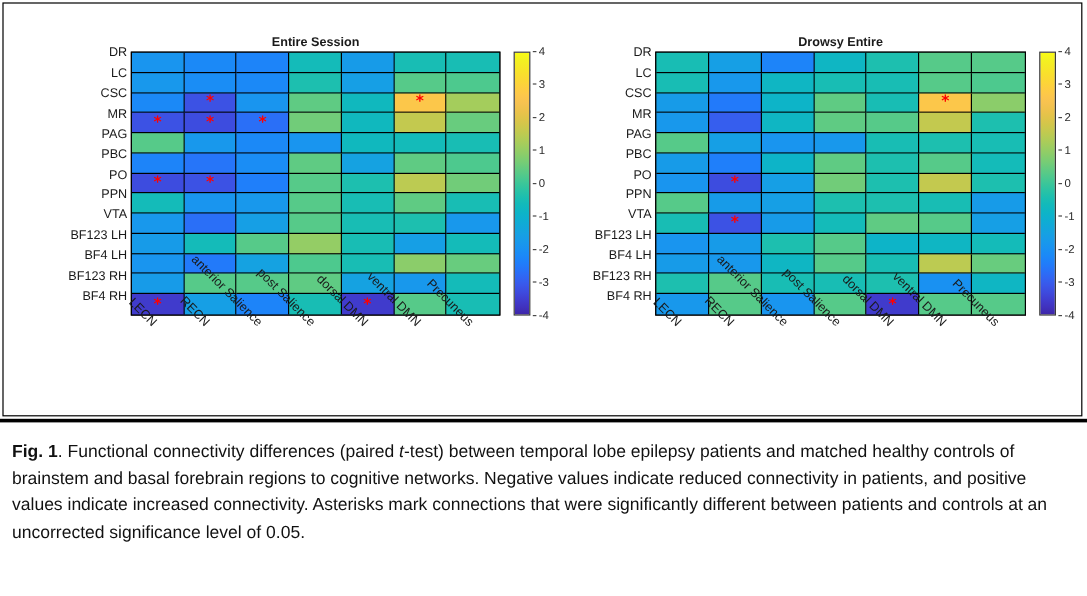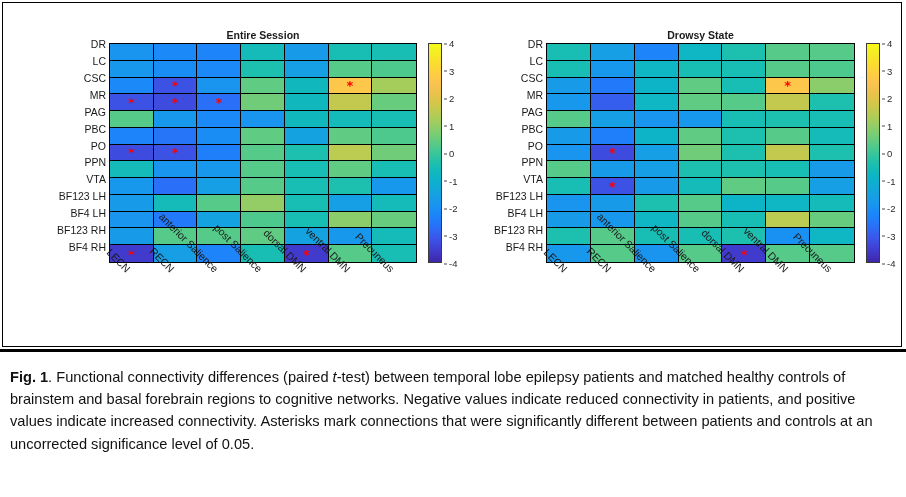--- a/index.html
+++ b/index.html
@@ -261,21 +261,21 @@
         <div class="cbar-tick" style="top: 82.5px;"><i></i>1</div>
         <div class="cbar-tick" style="top: 110px;"><i></i>0</div>
         <div class="cbar-tick" style="top: 137.5px;"><i></i>-1</div>
         <div class="cbar-tick" style="top: 165px;"><i></i>-2</div>
         <div class="cbar-tick" style="top: 192.5px;"><i></i>-3</div>
         <div class="cbar-tick" style="top: 220px;"><i></i>-4</div>
       </div>
   </div>
 
   <div class="panel" id="panel-1" style="left: 0px; width: 906px; height: 352px;">
-    <div class="panel-title" style="left: 546px; width: 309px; top: 29px;">Drowsy State</div>
+    <div class="panel-title" style="left: 546px; width: 309px; top: 29px;">Drowsy Entire</div>
     <div class="ylabels" style="left: 0px; top: 43px; width: 543px; height: 220px;">
         <div class="ylabel" style="top: 1px;">DR</div>
         <div class="ylabel" style="top: 17.9231px;">LC</div>
         <div class="ylabel" style="top: 34.8462px;">CSC</div>
         <div class="ylabel" style="top: 51.7692px;">MR</div>
         <div class="ylabel" style="top: 68.6923px;">PAG</div>
         <div class="ylabel" style="top: 85.6154px;">PBC</div>
         <div class="ylabel" style="top: 102.538px;">PO</div>
         <div class="ylabel" style="top: 119.462px;">PPN</div>
         <div class="ylabel" style="top: 136.385px;">VTA</div>

